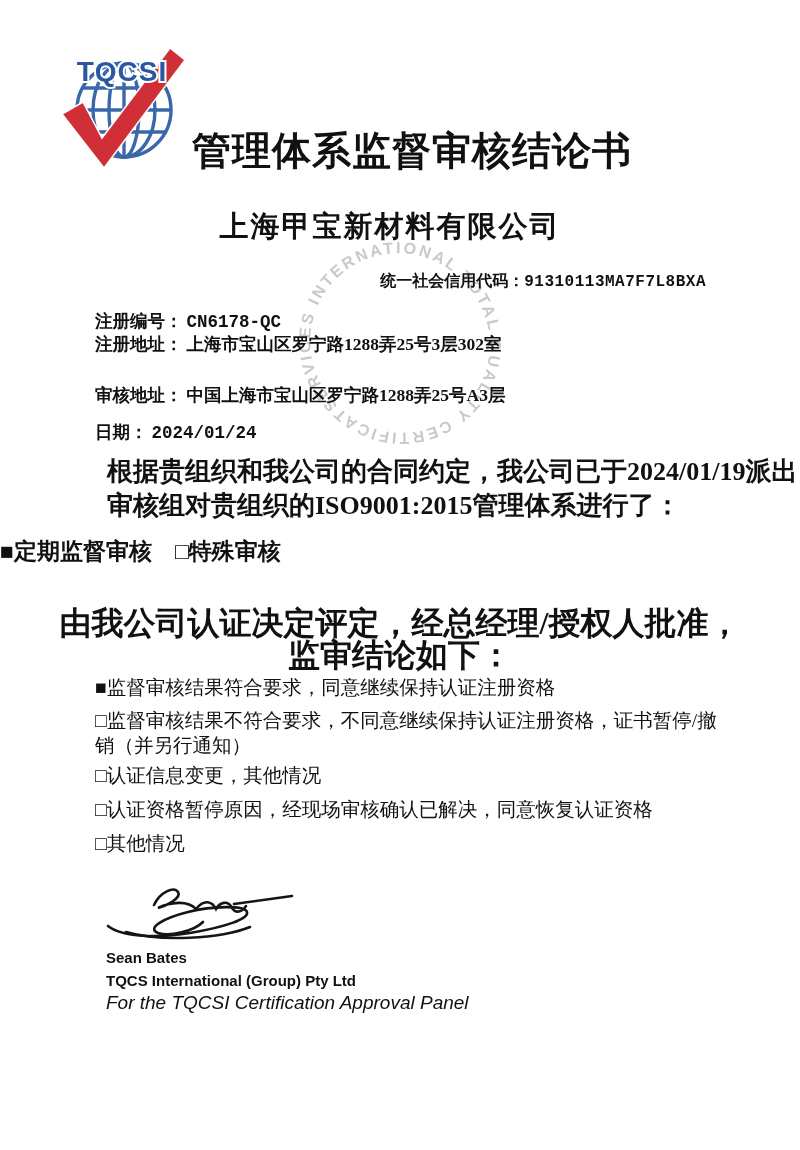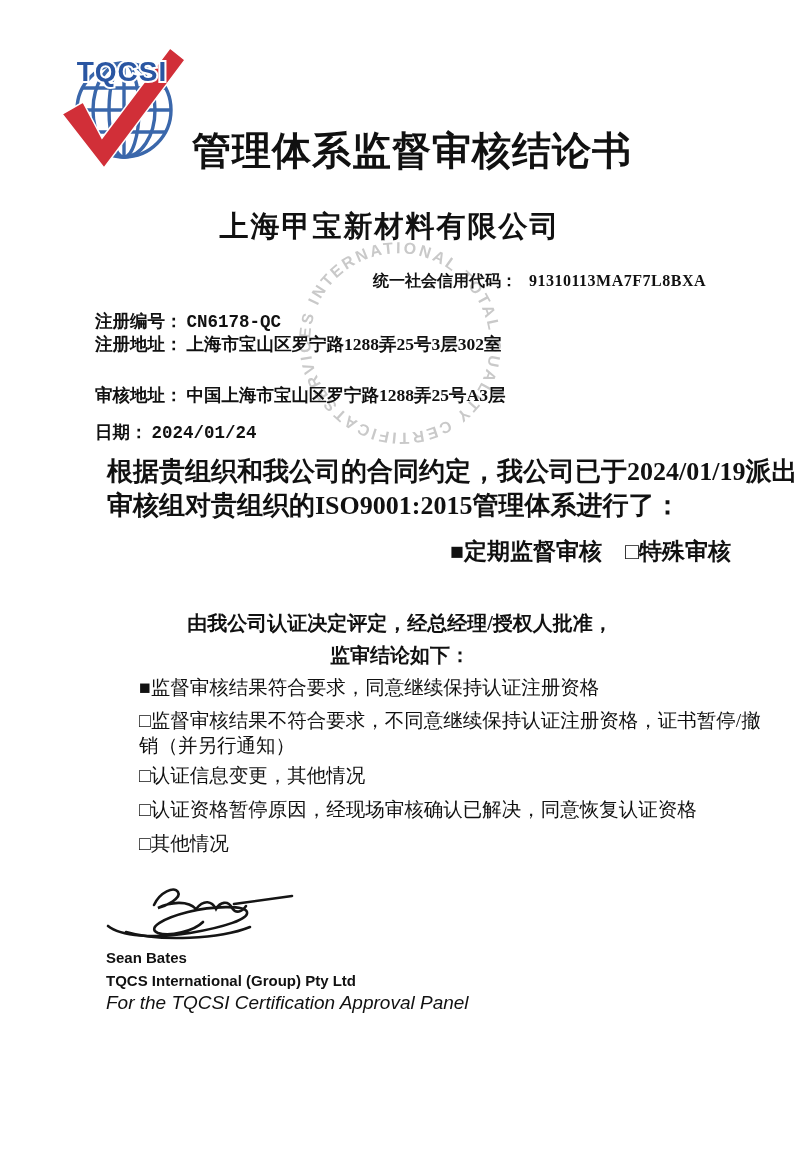--- a/index.html
+++ b/index.html
@@ -30,49 +30,49 @@
   .company{
     left:0;top:207px;width:780px;text-align:center;
     font-size:29px;font-weight:bold;letter-spacing:2px;
   }
 
   .credit{
     left:0;top:271px;width:706px;text-align:right;
     font-size:16px;font-weight:bold;
   }
   .credit .val{
-    font-family:Liberation Serif, serif;
-    margin-left:12px;letter-spacing:0.5px;
+    font-family:Liberation Mono, monospace;
+    letter-spacing:0.5px;
   }
 
   .info-line{
     left:95px;font-size:17.5px;font-weight:bold;white-space:nowrap;
   }
   .info-line .val{margin-left:4px;text-align:center;}
   .info-line .val.mono{
     font-family:"Liberation Mono","DejaVu Sans Mono",monospace;letter-spacing:0;
   }
 
   .body-par{
     left:95px;top:455px;width:625px;
     font-size:26px;font-weight:bold;line-height:34px;white-space:nowrap;margin-left:12px;
   }
 
   .audit-type{
-    left:0;top:536px;width:714px;text-align:right;
-    font-size:23px;font-weight:bold;white-space:pre;padding-left:17px;
+    left:0;top:536px;width:714px;text-align:left;
+    font-size:23px;font-weight:bold;white-space:pre;
   }
 
   .decision{
     left:0;top:607px;width:800px;text-align:center;
-    font-size:20px;font-weight:bold;line-height:32px;
+    font-size:32px;font-weight:bold;line-height:32px;
   }
 
   .opt{
-    left:95px;width:632px;font-size:19.5px;font-weight:500;line-height:25px;margin-left:44px;
+    left:95px;width:632px;font-size:19.5px;font-weight:500;line-height:25px;
   }
 
   #signature{left:100px;top:882px;width:198px;height:62px;}
   #signature path{fill:none;stroke:#151515;stroke-width:2.6;stroke-linecap:round;}
 
   .sig-block{
     left:106px;top:947px;
     font-family:"Liberation Sans","DejaVu Sans",sans-serif;
     font-size:15px;line-height:22.5px;
   }

